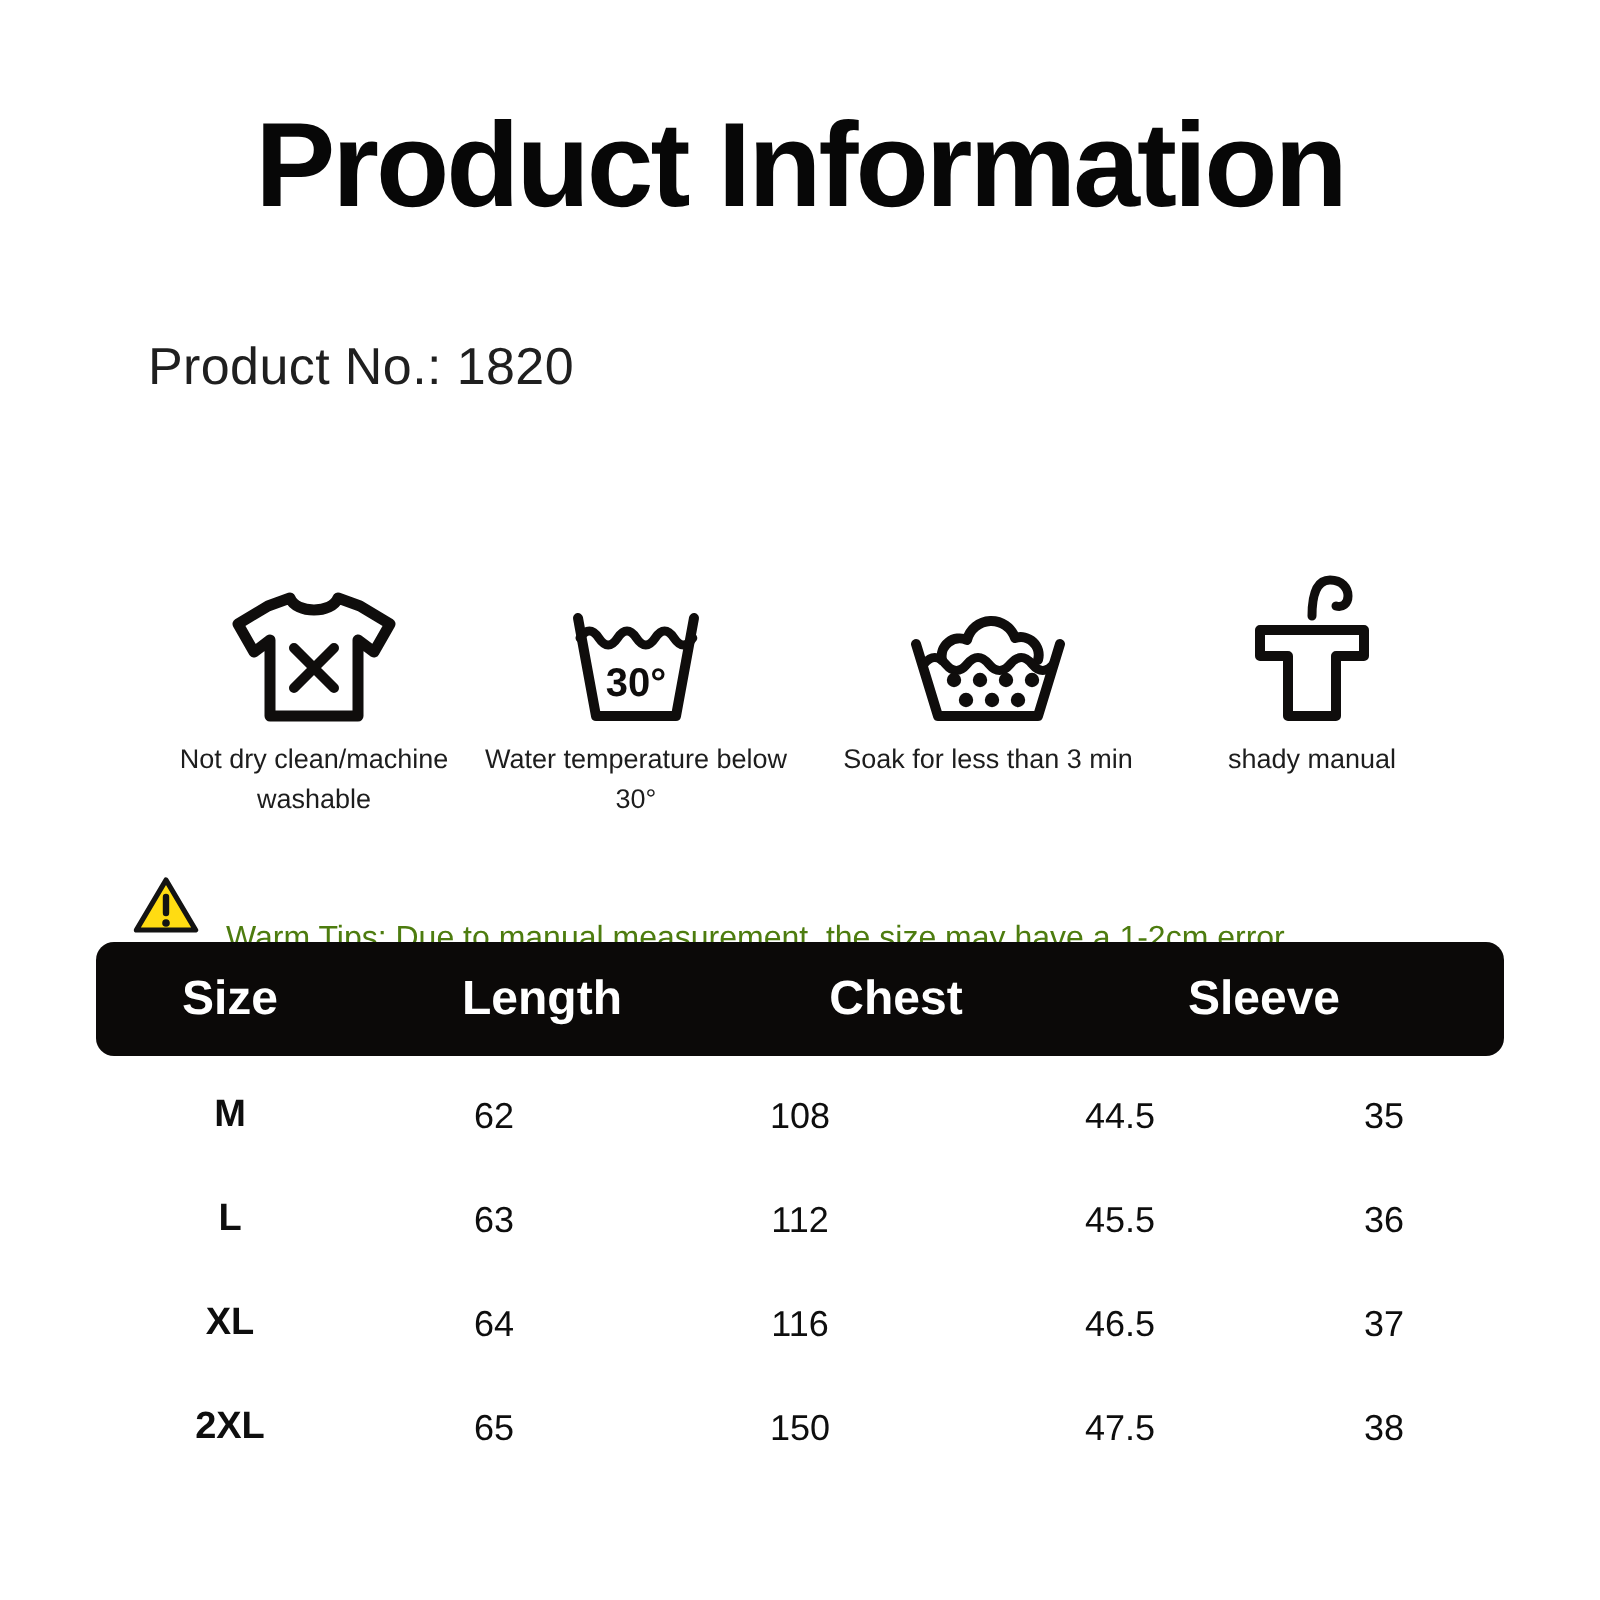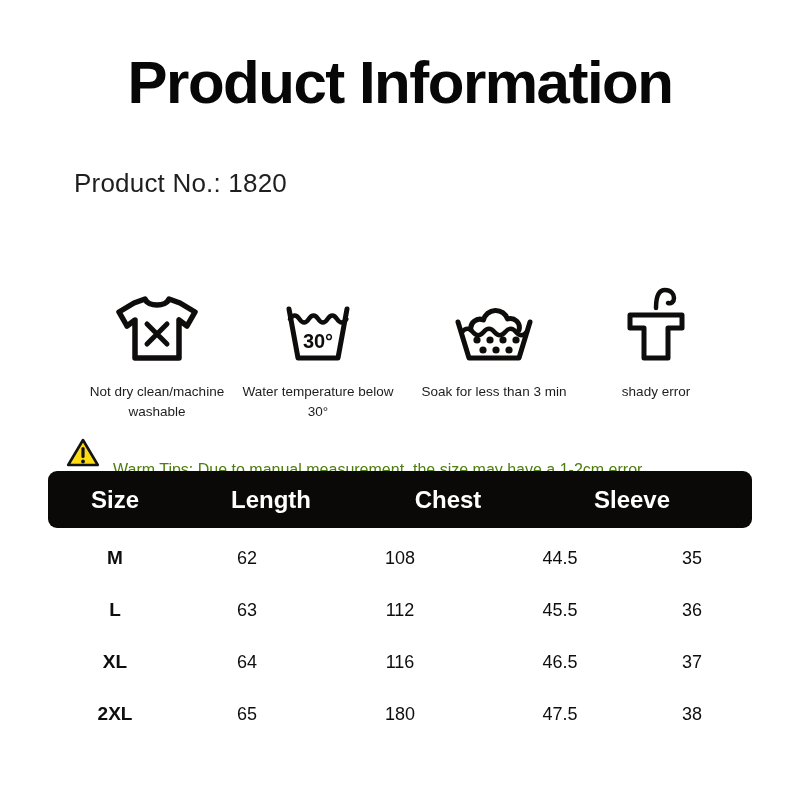--- a/index.html
+++ b/index.html
@@ -11,21 +11,21 @@
     position:absolute;top:48px;left:0;width:800px;margin:0;text-align:center;
     font-size:60px;font-weight:800;letter-spacing:-1.5px;color:#070707;
   }
   .detail-line{position:absolute;left:74px;font-size:26px;color:#1f1f1f;letter-spacing:.2px;}
   .detail-line.no{top:168px;}
   .detail-line.fabric{top:223px;}
 
   .care-row{position:absolute;top:288px;left:0;width:800px;height:120px;}
   .care-item{position:absolute;top:0;display:flex;flex-direction:column;align-items:center;}
   .care-item .icon-box{height:74px;display:flex;align-items:flex-end;justify-content:center;}
-  .care-label{margin-top:20px;text-align:center;font-size:13.5px;line-height:20px;color:#1d1d1d;}
+  .care-label{margin-top:8px;text-align:center;font-size:13.5px;line-height:20px;color:#1d1d1d;}
   .ci1{left:72px;width:170px;}
   .ci2{left:230px;width:176px;}
   .ci3{left:404px;width:180px;}
   .ci4{left:575px;width:162px;}
   .care-item svg{display:block;}
   .wash-badge{font-weight:bold;font-size:20px;font-family:"Liberation Sans","DejaVu Sans",sans-serif;}
 
   .tips-row{position:absolute;top:430px;left:66px;display:flex;align-items:center;gap:13px;}
   .tips-text{font-size:16px;color:#4d7c0f;margin-top:31px;}
 
@@ -97,21 +97,21 @@
     </div>
 
     <div class="care-item ci4">
       <div class="icon-box">
         <svg width="62" height="76" viewBox="0 0 62 76" fill="none">
           <path d="M31 22 C31 12 33 4 40 4 C46 4 49 8 49 12 C49 16 46 18 43 17" stroke="#0f0d0c" stroke-width="4.5" stroke-linecap="round"></path>
           <path d="M5 29 L57 29 L57 42 L43 42 L43 72 L19 72 L19 42 L5 42 Z" stroke="#0f0d0c" stroke-width="5" stroke-linejoin="round"></path>
         </svg>
       </div>
       <div class="care-label">
-        <div>shady error</div>
+        <div>shady manual</div>
         <div></div>
       </div>
     </div>
 
   </div>
 
   <div class="tips-row">
     <span>
       <svg width="34" height="31" viewBox="0 0 34 31">
         <path d="M17 3 L31.8 28 H2.2 Z" fill="#ffdc12" stroke="#131313" stroke-width="2.6" stroke-linejoin="round"></path>
@@ -148,20 +148,20 @@
       <div class="t-row t-grid">
         <div class="cell size">XL</div>
         <div class="cell">64</div>
         <div class="cell">116</div>
         <div class="cell">46.5</div>
         <div class="cell">37</div>
       </div>
       <div class="t-row t-grid">
         <div class="cell size">2XL</div>
         <div class="cell">65</div>
-        <div class="cell">180</div>
+        <div class="cell">150</div>
         <div class="cell">47.5</div>
         <div class="cell">38</div>
       </div>
     </div>
   </div>
 
 </div>
 
 </body></html>

